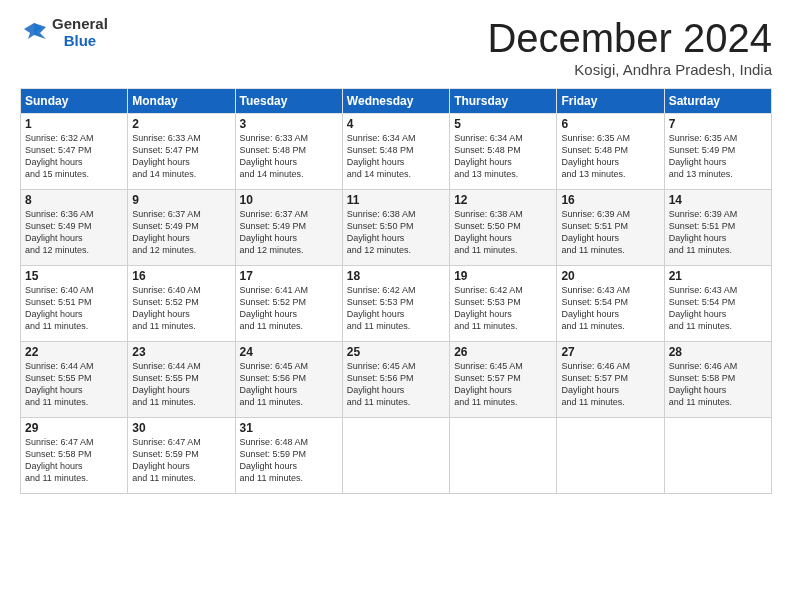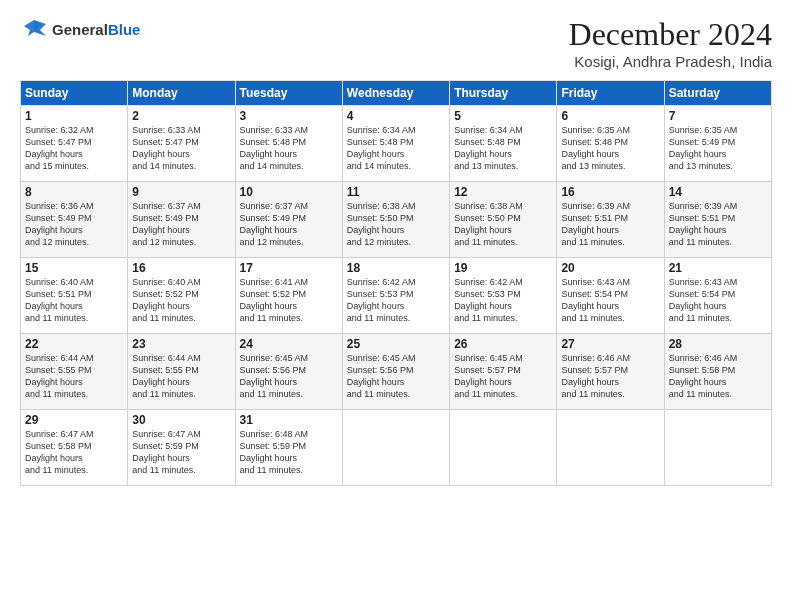--- a/index.html
+++ b/index.html
@@ -22,21 +22,21 @@
       align-items: flex-start;
       margin-bottom: 10px;
     }
     .logo {
       display: flex;
       align-items: center;
       gap: 4px;
     }
     .logo-text {
       display: flex;
-      flex-direction: row;
+      flex-direction: column;
       line-height: 1.1;
     }
     .logo-general {
       font-size: 15px;
       font-weight: bold;
       color: #333;
     }
     .logo-blue {
       font-size: 15px;
       font-weight: bold;
@@ -44,24 +44,23 @@
       text-align: center;
     }
     .logo-icon {
       width: 28px;
       height: 28px;
     }
     .title-block {
       text-align: right;
     }
     .month-title {
-      font-size: 32px;
+      font-size: 40px;
       font-weight: normal;
       color: #222;
-      font-family: Liberation Serif, serif;
     }
     .location {
       font-size: 15px;
       color: #444;
     }
     .calendar {
       width: 100%;
       border-collapse: collapse;
       table-layout: fixed;
     }

